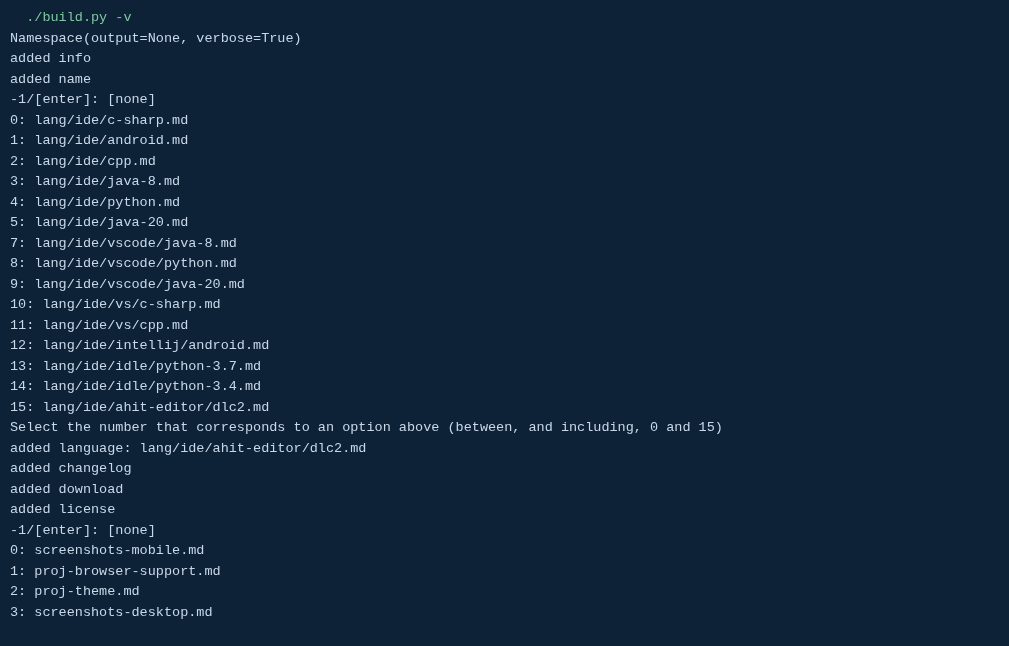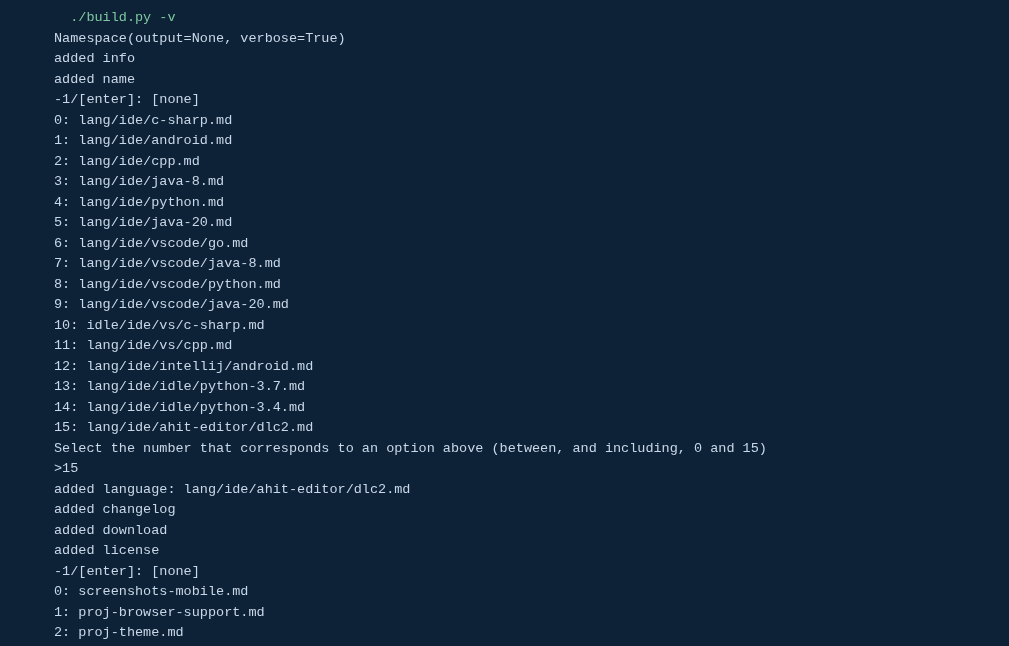--- a/index.html
+++ b/index.html
@@ -25,21 +25,20 @@
       height: 646px;
       padding: 8px 10px;
       overflow: hidden;
     }
 
     .line {
       white-space: pre;
       color: #c8d8e8;
       font-size: 13.5px;
       line-height: 1.52;
-      margin-left: 44px;
     }
 
     .line.prompt {
       color: #7ec8a0;
     }
 
     @keyframes blink {
       0%, 100% { opacity: 1; }
       50% { opacity: 0; }
     }
@@ -52,32 +51,30 @@
     <div class="line">Namespace(output=None, verbose=True)</div>
     <div class="line">added info</div>
     <div class="line">added name</div>
     <div class="line">-1/[enter]: [none]</div>
     <div class="line">0: lang/ide/c-sharp.md</div>
     <div class="line">1: lang/ide/android.md</div>
     <div class="line">2: lang/ide/cpp.md</div>
     <div class="line">3: lang/ide/java-8.md</div>
     <div class="line">4: lang/ide/python.md</div>
     <div class="line">5: lang/ide/java-20.md</div>
-    <div class="line">6: lang/ide/vscode/go.md</div>
     <div class="line">7: lang/ide/vscode/java-8.md</div>
     <div class="line">8: lang/ide/vscode/python.md</div>
     <div class="line">9: lang/ide/vscode/java-20.md</div>
-    <div class="line">10: idle/ide/vs/c-sharp.md</div>
+    <div class="line">10: lang/ide/vs/c-sharp.md</div>
     <div class="line">11: lang/ide/vs/cpp.md</div>
     <div class="line">12: lang/ide/intellij/android.md</div>
     <div class="line">13: lang/ide/idle/python-3.7.md</div>
     <div class="line">14: lang/ide/idle/python-3.4.md</div>
     <div class="line">15: lang/ide/ahit-editor/dlc2.md</div>
     <div class="line">Select the number that corresponds to an option above (between, and including, 0 and 15)</div>
-    <div class="line">&gt;15</div>
     <div class="line">added language: lang/ide/ahit-editor/dlc2.md</div>
     <div class="line">added changelog</div>
     <div class="line">added download</div>
     <div class="line">added license</div>
     <div class="line">-1/[enter]: [none]</div>
     <div class="line">0: screenshots-mobile.md</div>
     <div class="line">1: proj-browser-support.md</div>
     <div class="line">2: proj-theme.md</div>
     <div class="line">3: screenshots-desktop.md</div>
   </div>

